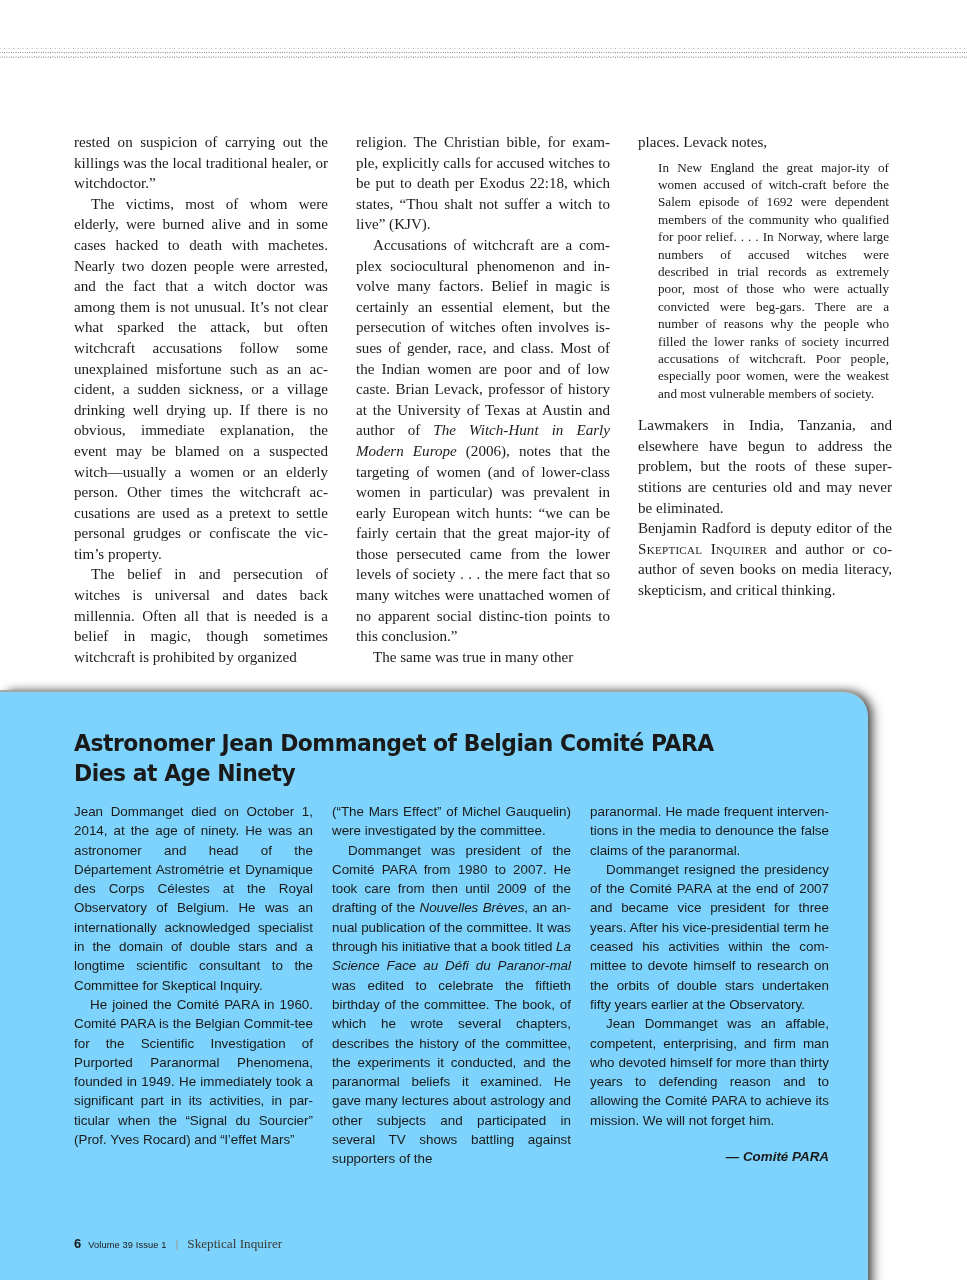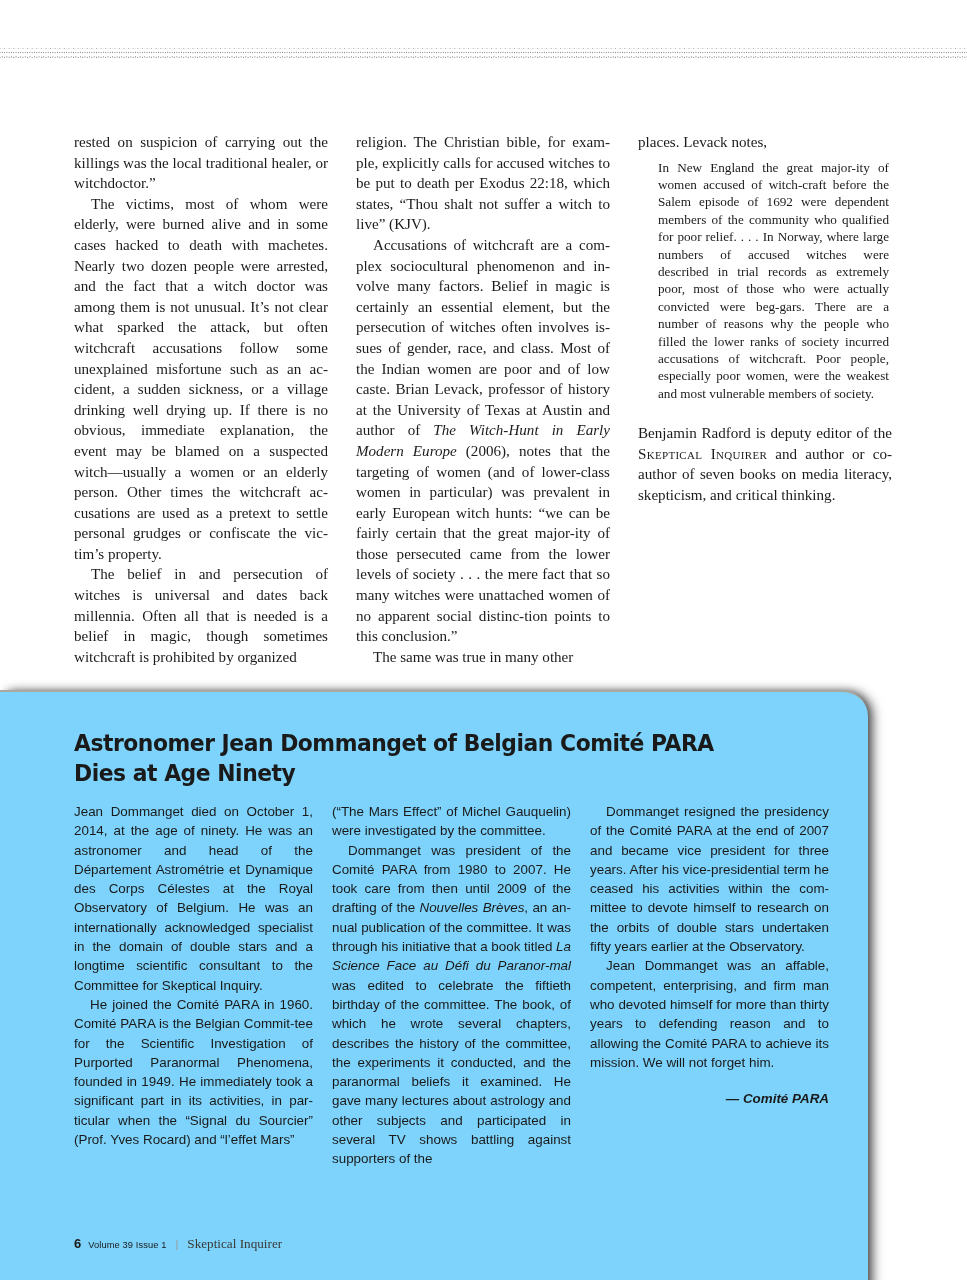--- a/index.html
+++ b/index.html
@@ -59,21 +59,21 @@
     text-indent: 0;
   }
   .col blockquote {
     margin: 6px 0 13px 17px;
     font-size: 13.2px;
     line-height: 17.4px;
     text-align: justify;
     color: #1b1b1b;
   }
   .col blockquote p { font-size: 13.2px; line-height: 17.4px; margin: 3px; }
-  .col p.bio { margin-top: 21px; }
+  .col p.bio { }
   .smallcaps {
     font-variant: small-caps;
     letter-spacing: .3px;
   }
   em { font-style: italic; }
 
   
   #obit-box {
     position: absolute;
     left: 0;
@@ -175,20 +175,21 @@
     <p class="noindent">religion. The Christian bible, for exam-ple, explicitly calls for accused witches to be put to death per Exodus 22:18, which states, “Thou shalt not suffer a witch to live” (KJV).</p>
     <p class="indent"><span>Accusations of witchcraft are a com-plex sociocultural phenomenon and in-volve many factors. Belief in magic is certainly an essential element, but the persecution of witches often involves is-sues of gender, race, and class. Most of the Indian women are poor and of low caste. Brian Levack, professor of history at the University of Texas at Austin and author of </span><em>The Witch-Hunt in Early Modern Europe</em><span> (2006), notes that the targeting of women (and of lower-class women in particular) was prevalent in early European witch hunts: “we can be fairly certain that the great major-ity of those persecuted came from the lower levels of society . . . the mere fact that so many witches were unattached women of no apparent social distinc-tion points to this conclusion.”</span></p>
     <p class="indent">The same was true in many other</p>
   </div>
 
   <div class="col">
     <p class="noindent">places. Levack notes,</p>
     <blockquote>
       <p>In New England the great major-ity of women accused of witch-craft before the Salem episode of 1692 were dependent members of the community who qualified for poor relief. . . . In Norway, where large numbers of accused witches were described in trial records as extremely poor, most of those who were actually convicted were beg-gars. There are a number of reasons why the people who filled the lower ranks of society incurred accusations of witchcraft. Poor people, especially poor women, were the weakest and most vulnerable members of society.</p>
     </blockquote>
+    <p class="noindent">Lawmakers in India, Tanzania, and elsewhere have begun to address the problem, but the roots of these super-stitions are centuries old and may never be eliminated.</p>
     <p class="noindent bio"><span>Benjamin Radford is deputy editor of the </span><span class="smallcaps">Skeptical Inquirer</span><span> and author or co-author of seven books on media literacy, skepticism, and critical thinking.</span></p>
   </div>
 </div>
 
 <div id="obit-box">
 
   <div id="obit-headline">Astronomer Jean Dommanget of Belgian Comité PARA Dies at Age Ninety</div>
 
   <div id="obit-cols">
 
@@ -196,20 +197,21 @@
       <p>Jean Dommanget died on October 1, 2014, at the age of ninety. He was an astronomer and head of the Département Astrométrie et Dynamique des Corps Célestes at the Royal Observatory of Belgium. He was an internationally acknowledged specialist in the domain of double stars and a longtime scientific consultant to the Committee for Skeptical Inquiry.</p>
       <p class="indent">He joined the Comité PARA in 1960. Comité PARA is the Belgian Commit-tee for the Scientific Investigation of Purported Paranormal Phenomena, founded in 1949. He immediately took a significant part in its activities, in par-ticular when the “Signal du Sourcier” (Prof. Yves Rocard) and “l’effet Mars”</p>
     </div>
 
     <div class="ocol">
       <p>(“The Mars Effect” of Michel Gauquelin) were investigated by the committee.</p>
       <p class="indent"><span>Dommanget was president of the Comité PARA from 1980 to 2007. He took care from then until 2009 of the drafting of the </span><em>Nouvelles Brèves</em><span>, an an-nual publication of the committee. It was through his initiative that a book titled </span><em>La Science Face au Défi du Paranor-mal</em><span> was edited to celebrate the fiftieth birthday of the committee. The book, of which he wrote several chapters, describes the history of the committee, the experiments it conducted, and the paranormal beliefs it examined. He gave many lectures about astrology and other subjects and participated in several TV shows battling against supporters of the</span></p>
     </div>
 
     <div class="ocol">
+      <p>paranormal. He made frequent interven-tions in the media to denounce the false claims of the paranormal.</p>
       <p class="indent">Dommanget resigned the presidency of the Comité PARA at the end of 2007 and became vice president for three years. After his vice-presidential term he ceased his activities within the com-mittee to devote himself to research on the orbits of double stars undertaken fifty years earlier at the Observatory.</p>
       <p class="indent">Jean Dommanget was an affable, competent, enterprising, and firm man who devoted himself for more than thirty years to defending reason and to allowing the Comité PARA to achieve its mission. We will not forget him.</p>
       <p class="attribution">— Comité PARA</p>
     </div>
 
   </div>
 </div>
 
 <div id="footer">
   <span id="footer-page">6</span>

